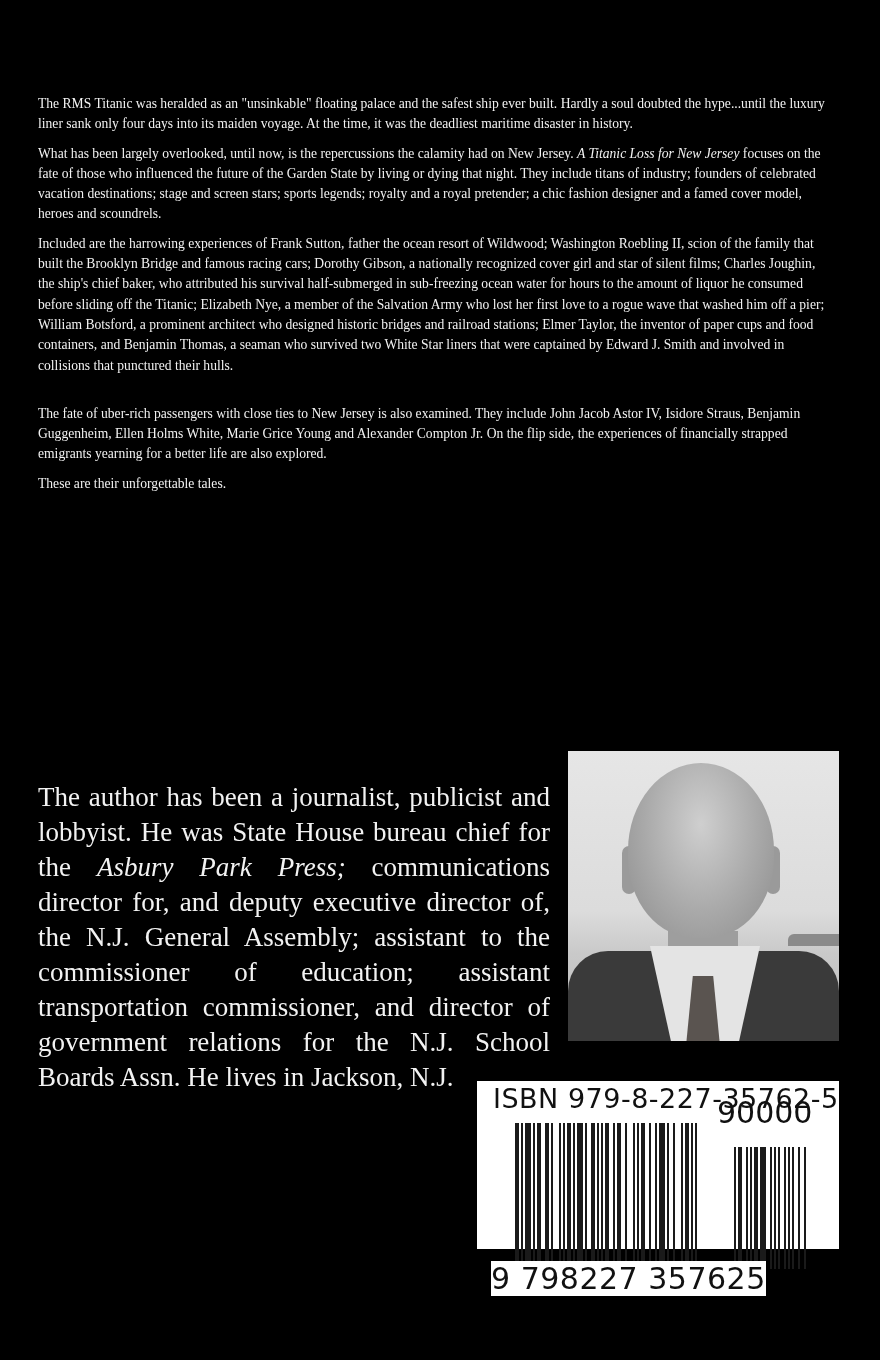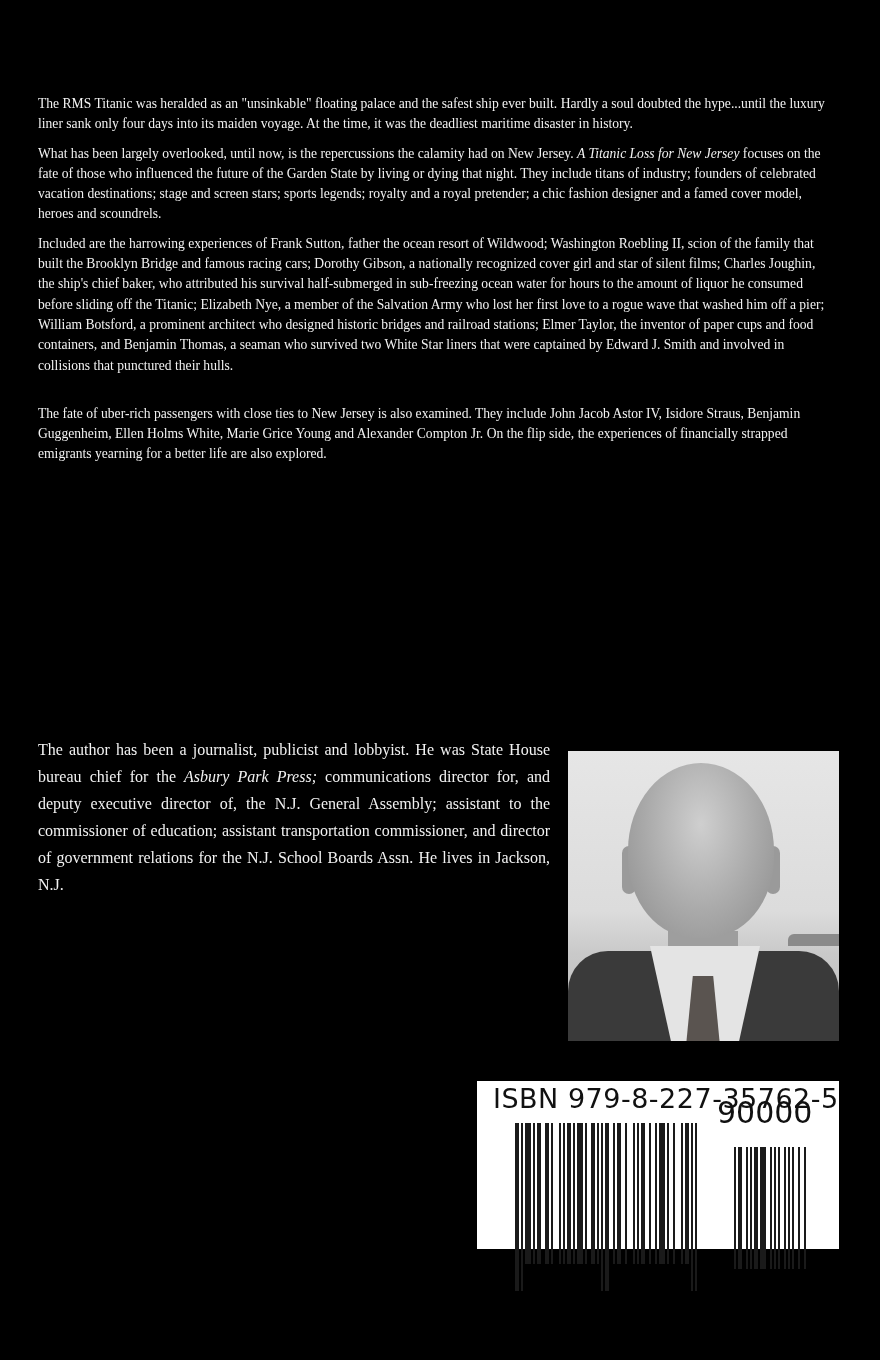--- a/index.html
+++ b/index.html
@@ -28,24 +28,24 @@
       margin: 0 12px 9px 0;
     }
     .blurb p.gap-before {
       margin-top: 28px;
     }
     .blurb em { font-style: italic; }
 
     .author-bio {
       position: absolute;
       left: 38px;
-      top: 736px;
+      top: 780px;
       width: 512px;
-      font-size: 16px;
-      line-height: 27px;
+      font-size: 27px;
+      line-height: 35px;
       text-align: justify;
       margin: 0;
     }
     .author-bio em { font-style: italic; }
 
     .author-photo {
       position: absolute;
       left: 568px;
       top: 751px;
       width: 271px;
@@ -148,20 +148,21 @@
     .bars-main .bar.short { height: 141px; }
   </style>
 </head>
 <body>
 
 <div class="blurb">
   <p>The RMS Titanic was heralded as an "unsinkable" floating palace and the safest ship ever built. Hardly a soul doubted the hype...until the luxury liner sank only four days into its maiden voyage. At the time, it was the deadliest maritime disaster in history.</p>
   <p><span>What has been largely overlooked, until now, is the repercussions the calamity had on New Jersey. </span><em>A Titanic Loss for New Jersey</em><span> focuses on the fate of those who influenced the future of the Garden State by living or dying that night. They include titans of industry; founders of celebrated vacation destinations; stage and screen stars; sports legends; royalty and a royal pretender; a chic fashion designer and a famed cover model, heroes and scoundrels.</span></p>
   <p>Included are the harrowing experiences of Frank Sutton, father the ocean resort of Wildwood; Washington Roebling II, scion of the family that built the Brooklyn Bridge and famous racing cars; Dorothy Gibson, a nationally recognized cover girl and star of silent films; Charles Joughin, the ship's chief baker, who attributed his survival half-submerged in sub-freezing ocean water for hours to the amount of liquor he consumed before sliding off the Titanic; Elizabeth Nye, a member of the Salvation Army who lost her first love to a rogue wave that washed him off a pier; William Botsford, a prominent architect who designed historic bridges and railroad stations; Elmer Taylor, the inventor of paper cups and food containers, and Benjamin Thomas, a seaman who survived two White Star liners that were captained by Edward J. Smith and involved in collisions that punctured their hulls.</p>
   <p class="gap-before">The fate of uber-rich passengers with close ties to New Jersey is also examined. They include John Jacob Astor IV, Isidore Straus, Benjamin Guggenheim, Ellen Holms White, Marie Grice Young and Alexander Compton Jr. On the flip side, the experiences of financially strapped emigrants yearning for a better life are also explored.</p>
+  <p>These are their unforgettable tales.</p>
 </div>
 
 <p class="author-bio"><span>The author has been a journalist, publicist and lobbyist. He was State House bureau chief for the </span><em>Asbury Park Press;</em><span> communications director for, and deputy executive director of, the N.J. General Assembly; assistant to the commissioner of education; assistant transportation commissioner, and director of government relations for the N.J. School Boards Assn. He lives in Jackson, N.J.</span></p>
 
 <div class="author-photo" title="Black and white portrait of the author">
   <div class="shore"></div>
   <div class="jacket"></div>
   <div class="neck"></div>
   <div class="shirt"></div>
   <div class="tie"></div>
@@ -261,13 +262,14 @@
       <div class="gap" style="width: 2px;"></div>
       <div class="bar" style="width: 2px;"></div>
       <div class="gap" style="width: 2px;"></div>
       <div class="bar" style="width: 2px;"></div>
       <div class="gap" style="width: 4px;"></div>
       <div class="bar" style="width: 2px;"></div>
       <div class="gap" style="width: 4px;"></div>
       <div class="bar" style="width: 2px;"></div>
       <div class="gap" style="width: 2px;"></div>
     </div>
+  <div class="ean-digits"><span>9</span>&nbsp;<span>798227</span>&nbsp;<span>357625</span></div>
 </div>
 
 </body></html>

